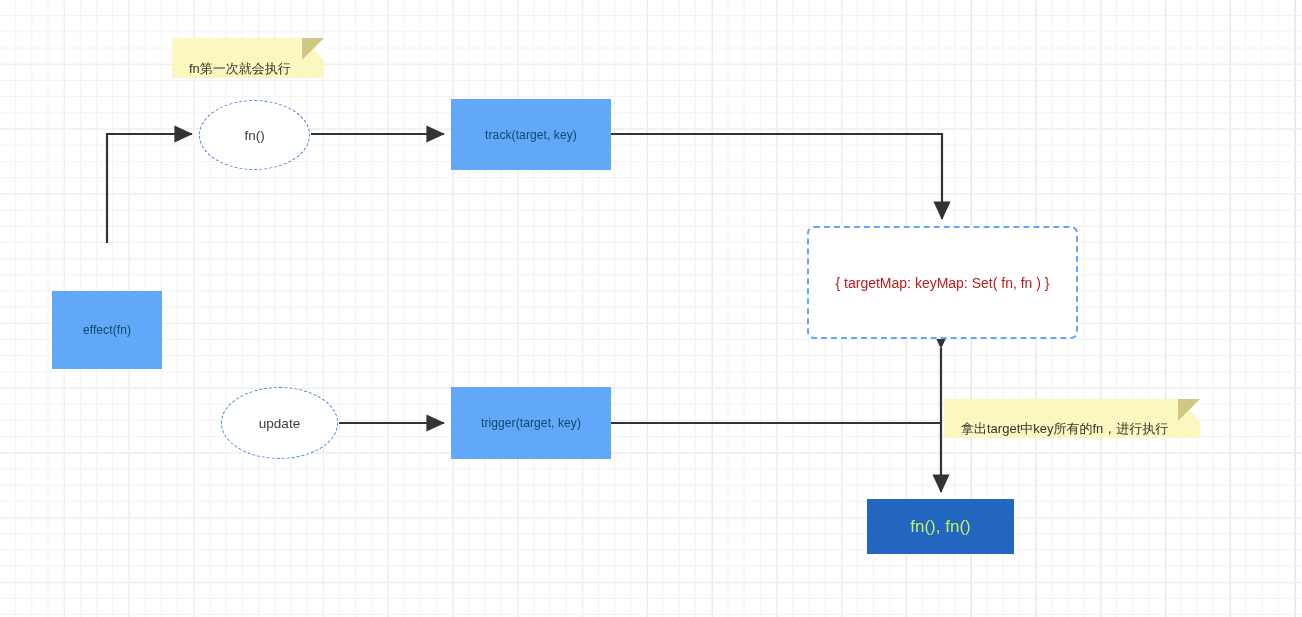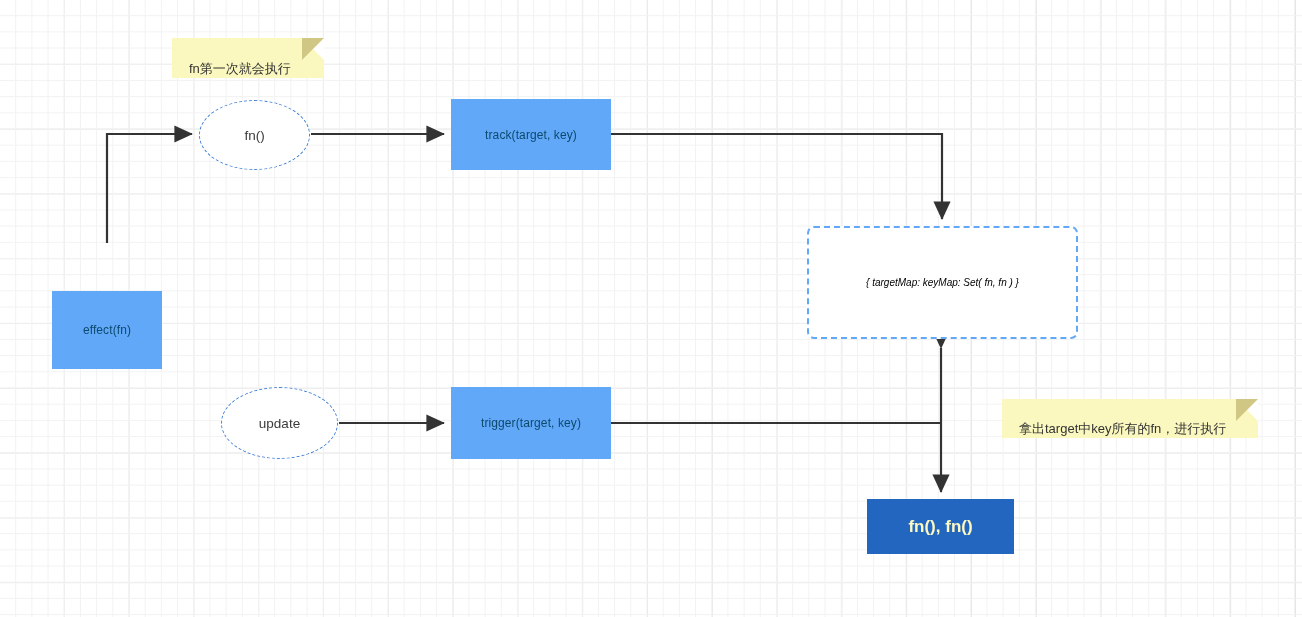--- a/index.html
+++ b/index.html
@@ -34,32 +34,31 @@
   
   .box-blue {
     background: #62a8f8;
     color: #0c4a6e;
     font-size: 12px;
     letter-spacing: 0.1px;
   }
   
   .box-darkblue {
     background: #2266c0;
-    color: #fef9c3;
+    color: #bef264;
     font-size: 17px;
-    font-weight: bold;
+    font-weight: normal;
   }
   
   .box-dashed {
     background: #ffffff;
     border: 2px dashed #62a8f8;
     border-radius: 7px;
-    color: #000000;
-    font-size: 10px;
-    font-style: italic;
+    color: #b91c1c;
+    font-size: 14px;
   }
   
   .ellipse-dashed {
     background: #ffffff;
     border: 1.6px dashed #3f7fd6;
     border-radius: 50%;
     color: #3b3b3b;
     font-size: 13.5px;
   }
 
@@ -161,19 +160,19 @@
   <div class="node box-darkblue" style="left:867px; top:499px; width:147px; height:55px;">
     <span>fn(), fn()</span>
   </div>
 
   <div class="sticky" style="left:172px; top:38px; width:152px; height:40px;">
     <span class="fold"></span>
     <span class="fold-tri"></span>
     <span>fn第一次就会执行</span>
   </div>
 
-  <div class="sticky" style="left:1002px; top:399px; width:256px; height:39px;">
+  <div class="sticky" style="left:944px; top:399px; width:256px; height:39px;">
     <span class="fold"></span>
     <span class="fold-tri"></span>
     <span>拿出target中key所有的fn，进行执行</span>
   </div>
 
 </div>
 
 </body></html>

